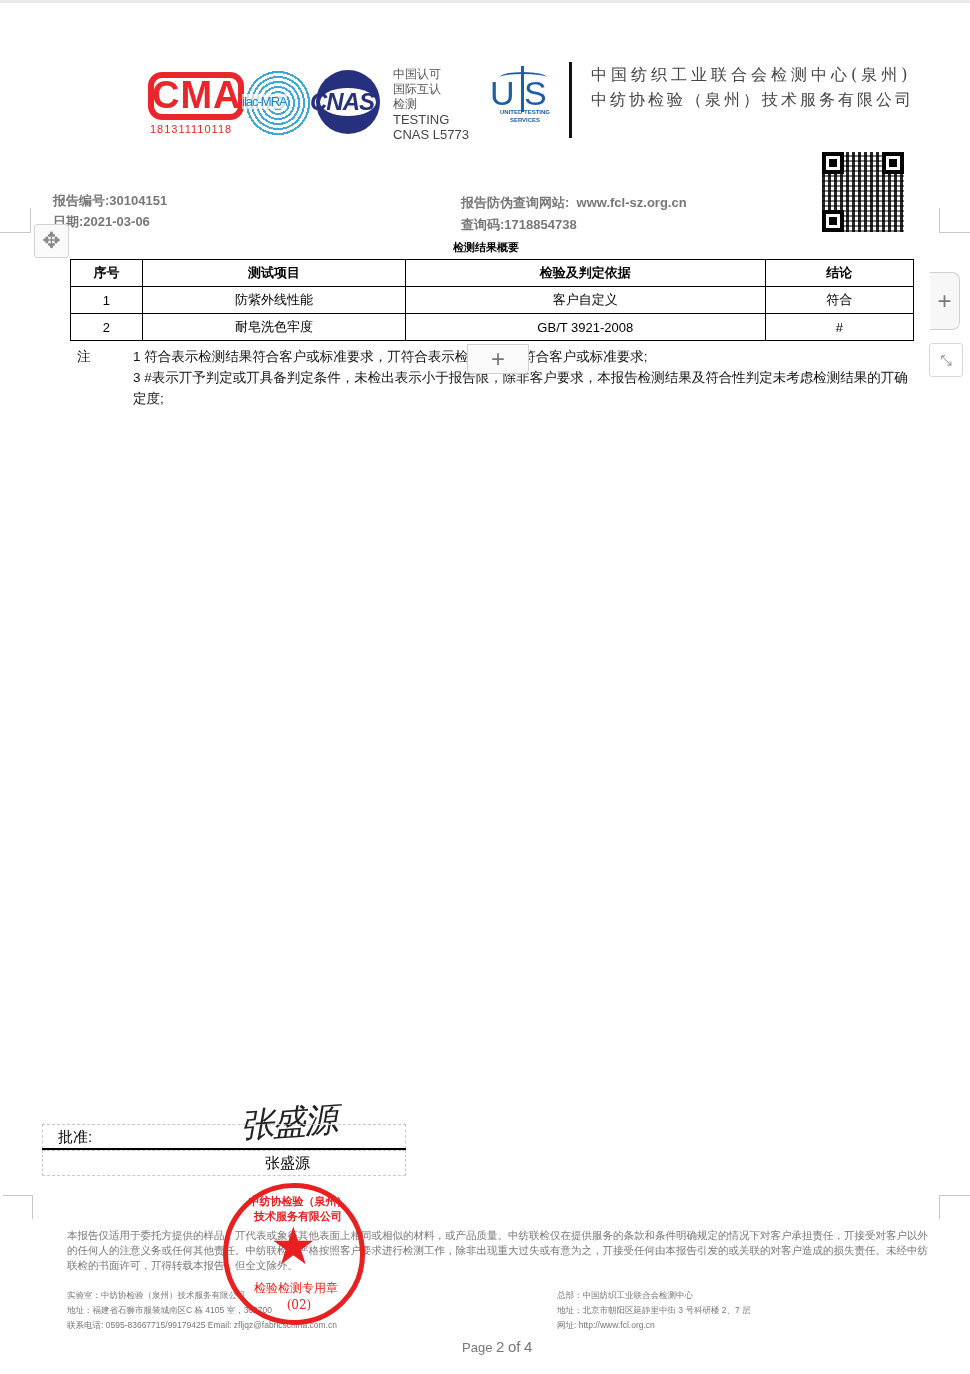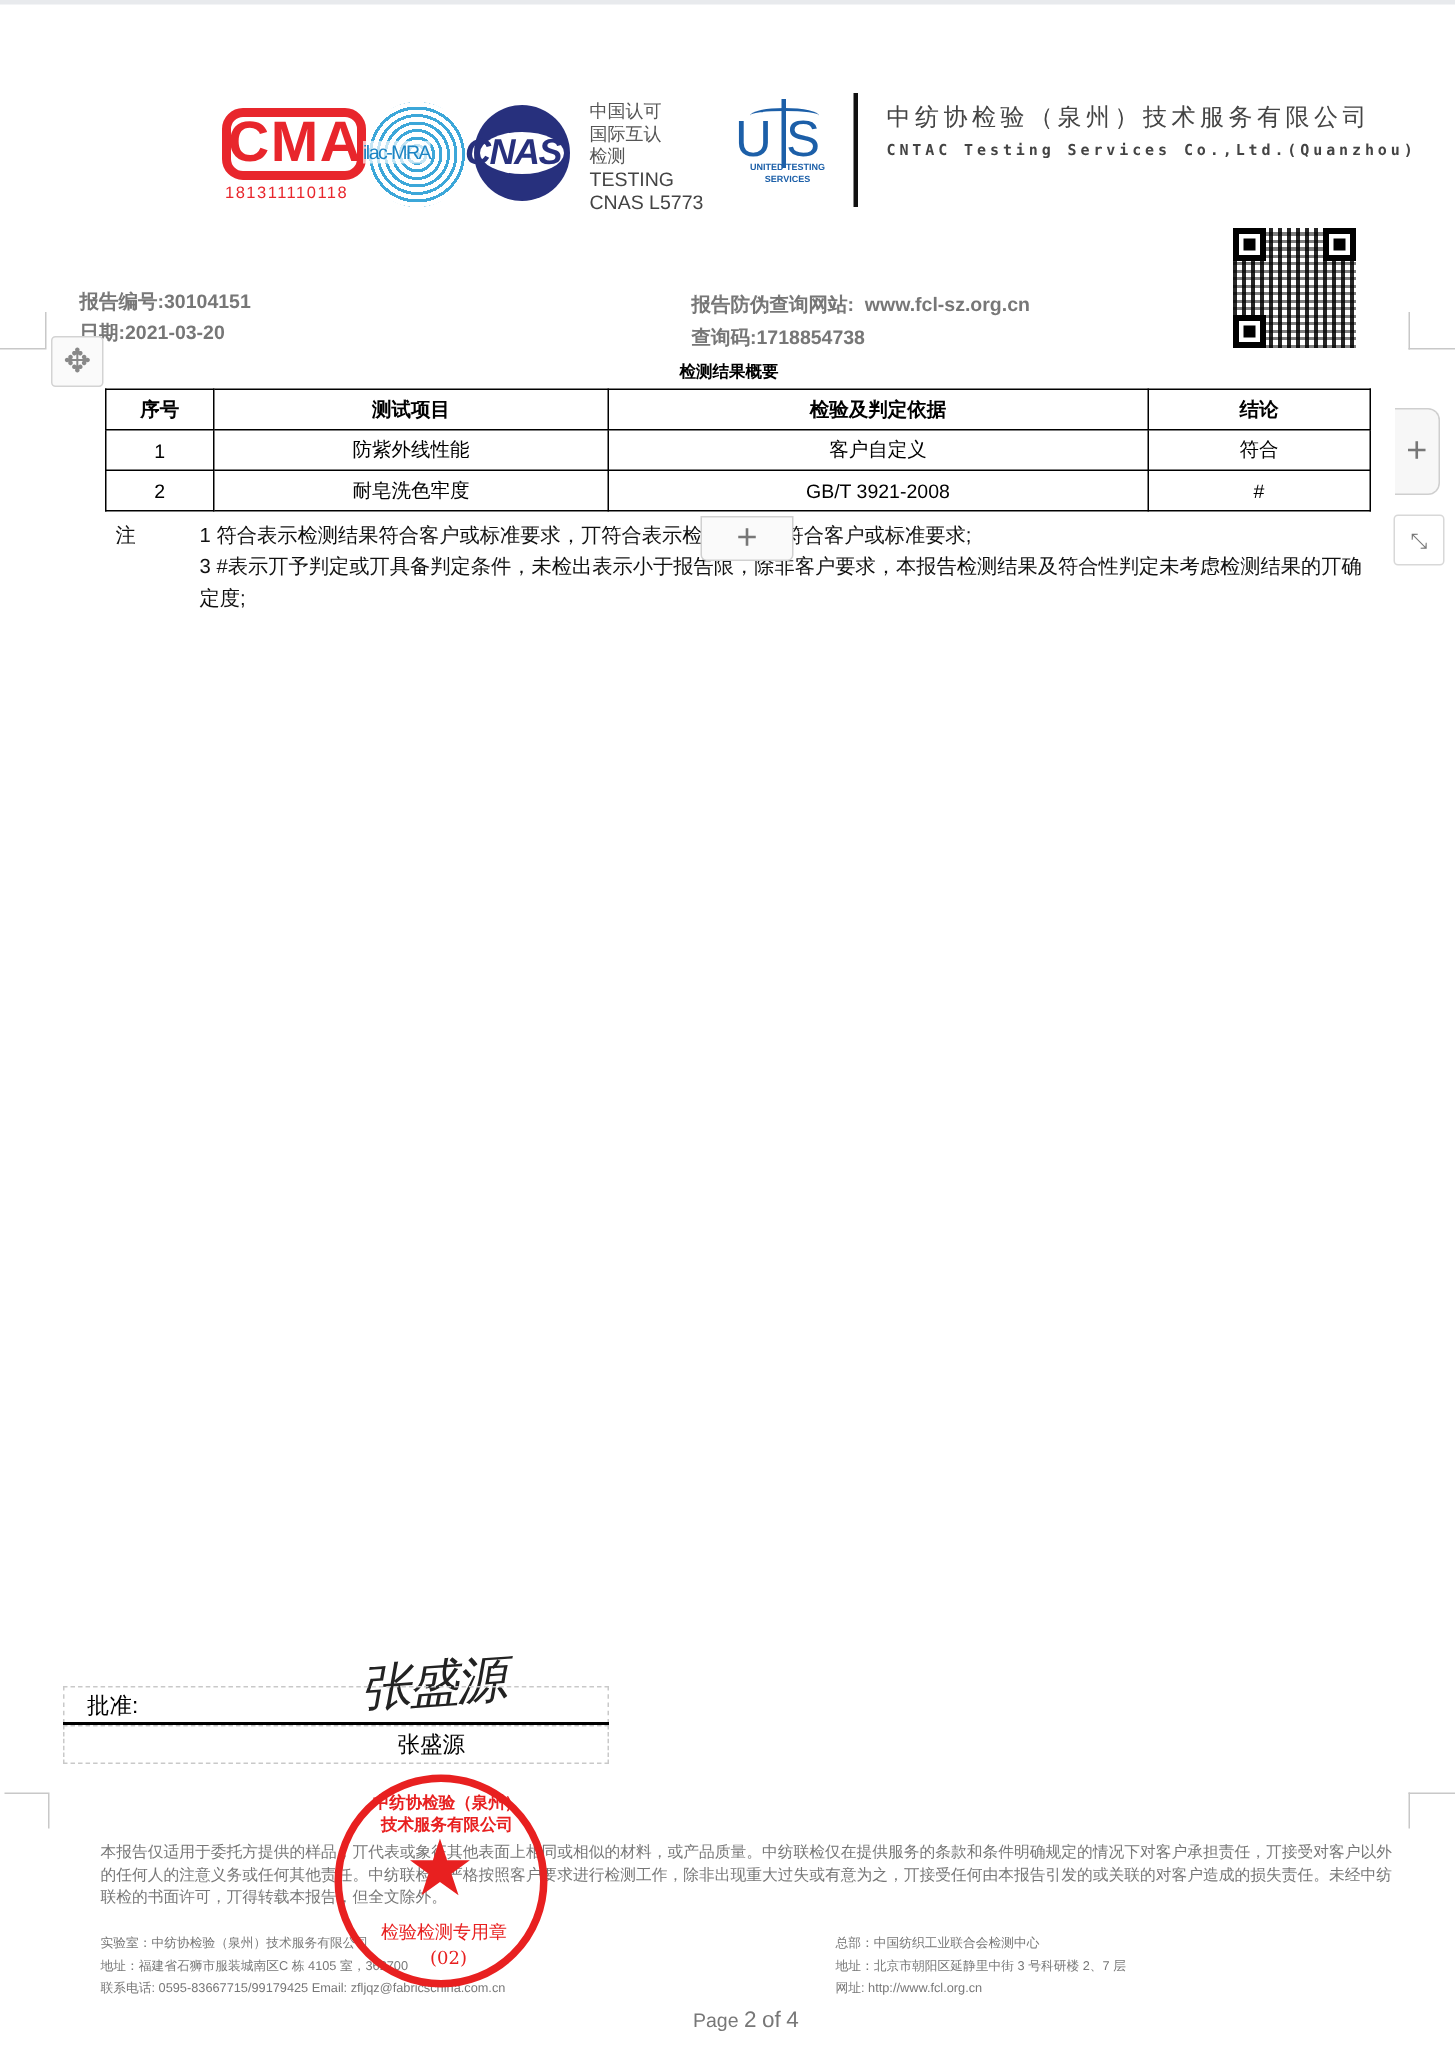--- a/index.html
+++ b/index.html
@@ -100,22 +100,22 @@
 </div>
 <div class="logo-uts">
   <div class="beam"></div>
   <div class="bar"></div>
   <span class="u">U</span>
   <span class="s">S</span>
   <div class="ring">UNITED TESTING SERVICES</div>
 </div>
 <div class="vdiv"></div>
 <div class="org">
+  <div class="l1">中国纺织工业联合会检测中心(泉州)</div>
   <div class="l2">中纺协检验（泉州）技术服务有限公司</div>
-  <div class="l3">CNTAC Testing Services Co.,Ltd.(Quanzhou)</div>
 </div>
 
 <div class="qr">
   <div class="fp" style="left:0;top:0"></div>
   <div class="fp" style="right:0;top:0"></div>
   <div class="fp" style="left:0;bottom:0"></div>
 </div>
 
 <div class="page-corner" style="left:0;top:232px;width:30px;border-width:1px 0 0 0;"></div>
 <div class="page-corner" style="left:30px;top:208px;height:25px;border-width:0 1px 0 0;"></div>
@@ -123,21 +123,21 @@
 <div class="page-corner" style="left:939px;top:232px;width:31px;border-width:1px 0 0 0;"></div>
 <div class="page-corner" style="left:3px;top:1195px;width:29px;border-width:1px 0 0 0;"></div>
 <div class="page-corner" style="left:32px;top:1195px;height:24px;border-width:0 1px 0 0;"></div>
 <div class="page-corner" style="left:939px;top:1195px;height:24px;border-width:0 1px 0 0;"></div>
 <div class="page-corner" style="left:939px;top:1195px;width:31px;border-width:1px 0 0 0;"></div>
 
 <div class="meta" style="left:53px;top:192px;">
   <span>报告编号:</span><span>30104151</span>
 </div>
 <div class="meta" style="left:53px;top:213px;">
-  <span>日期:</span><span>2021-03-20</span>
+  <span>日期:</span><span>2021-03-06</span>
 </div>
 <div class="meta" style="left:461px;top:194px;">
   <span>报告防伪查询网站:</span>&nbsp;&nbsp;<span>www.fcl-sz.org.cn</span>
 </div>
 <div class="meta" style="left:461px;top:216px;">
   <span>查询码:</span><span>1718854738</span>
 </div>
 
 <div class="move-handle">
     <span>✥</span>

